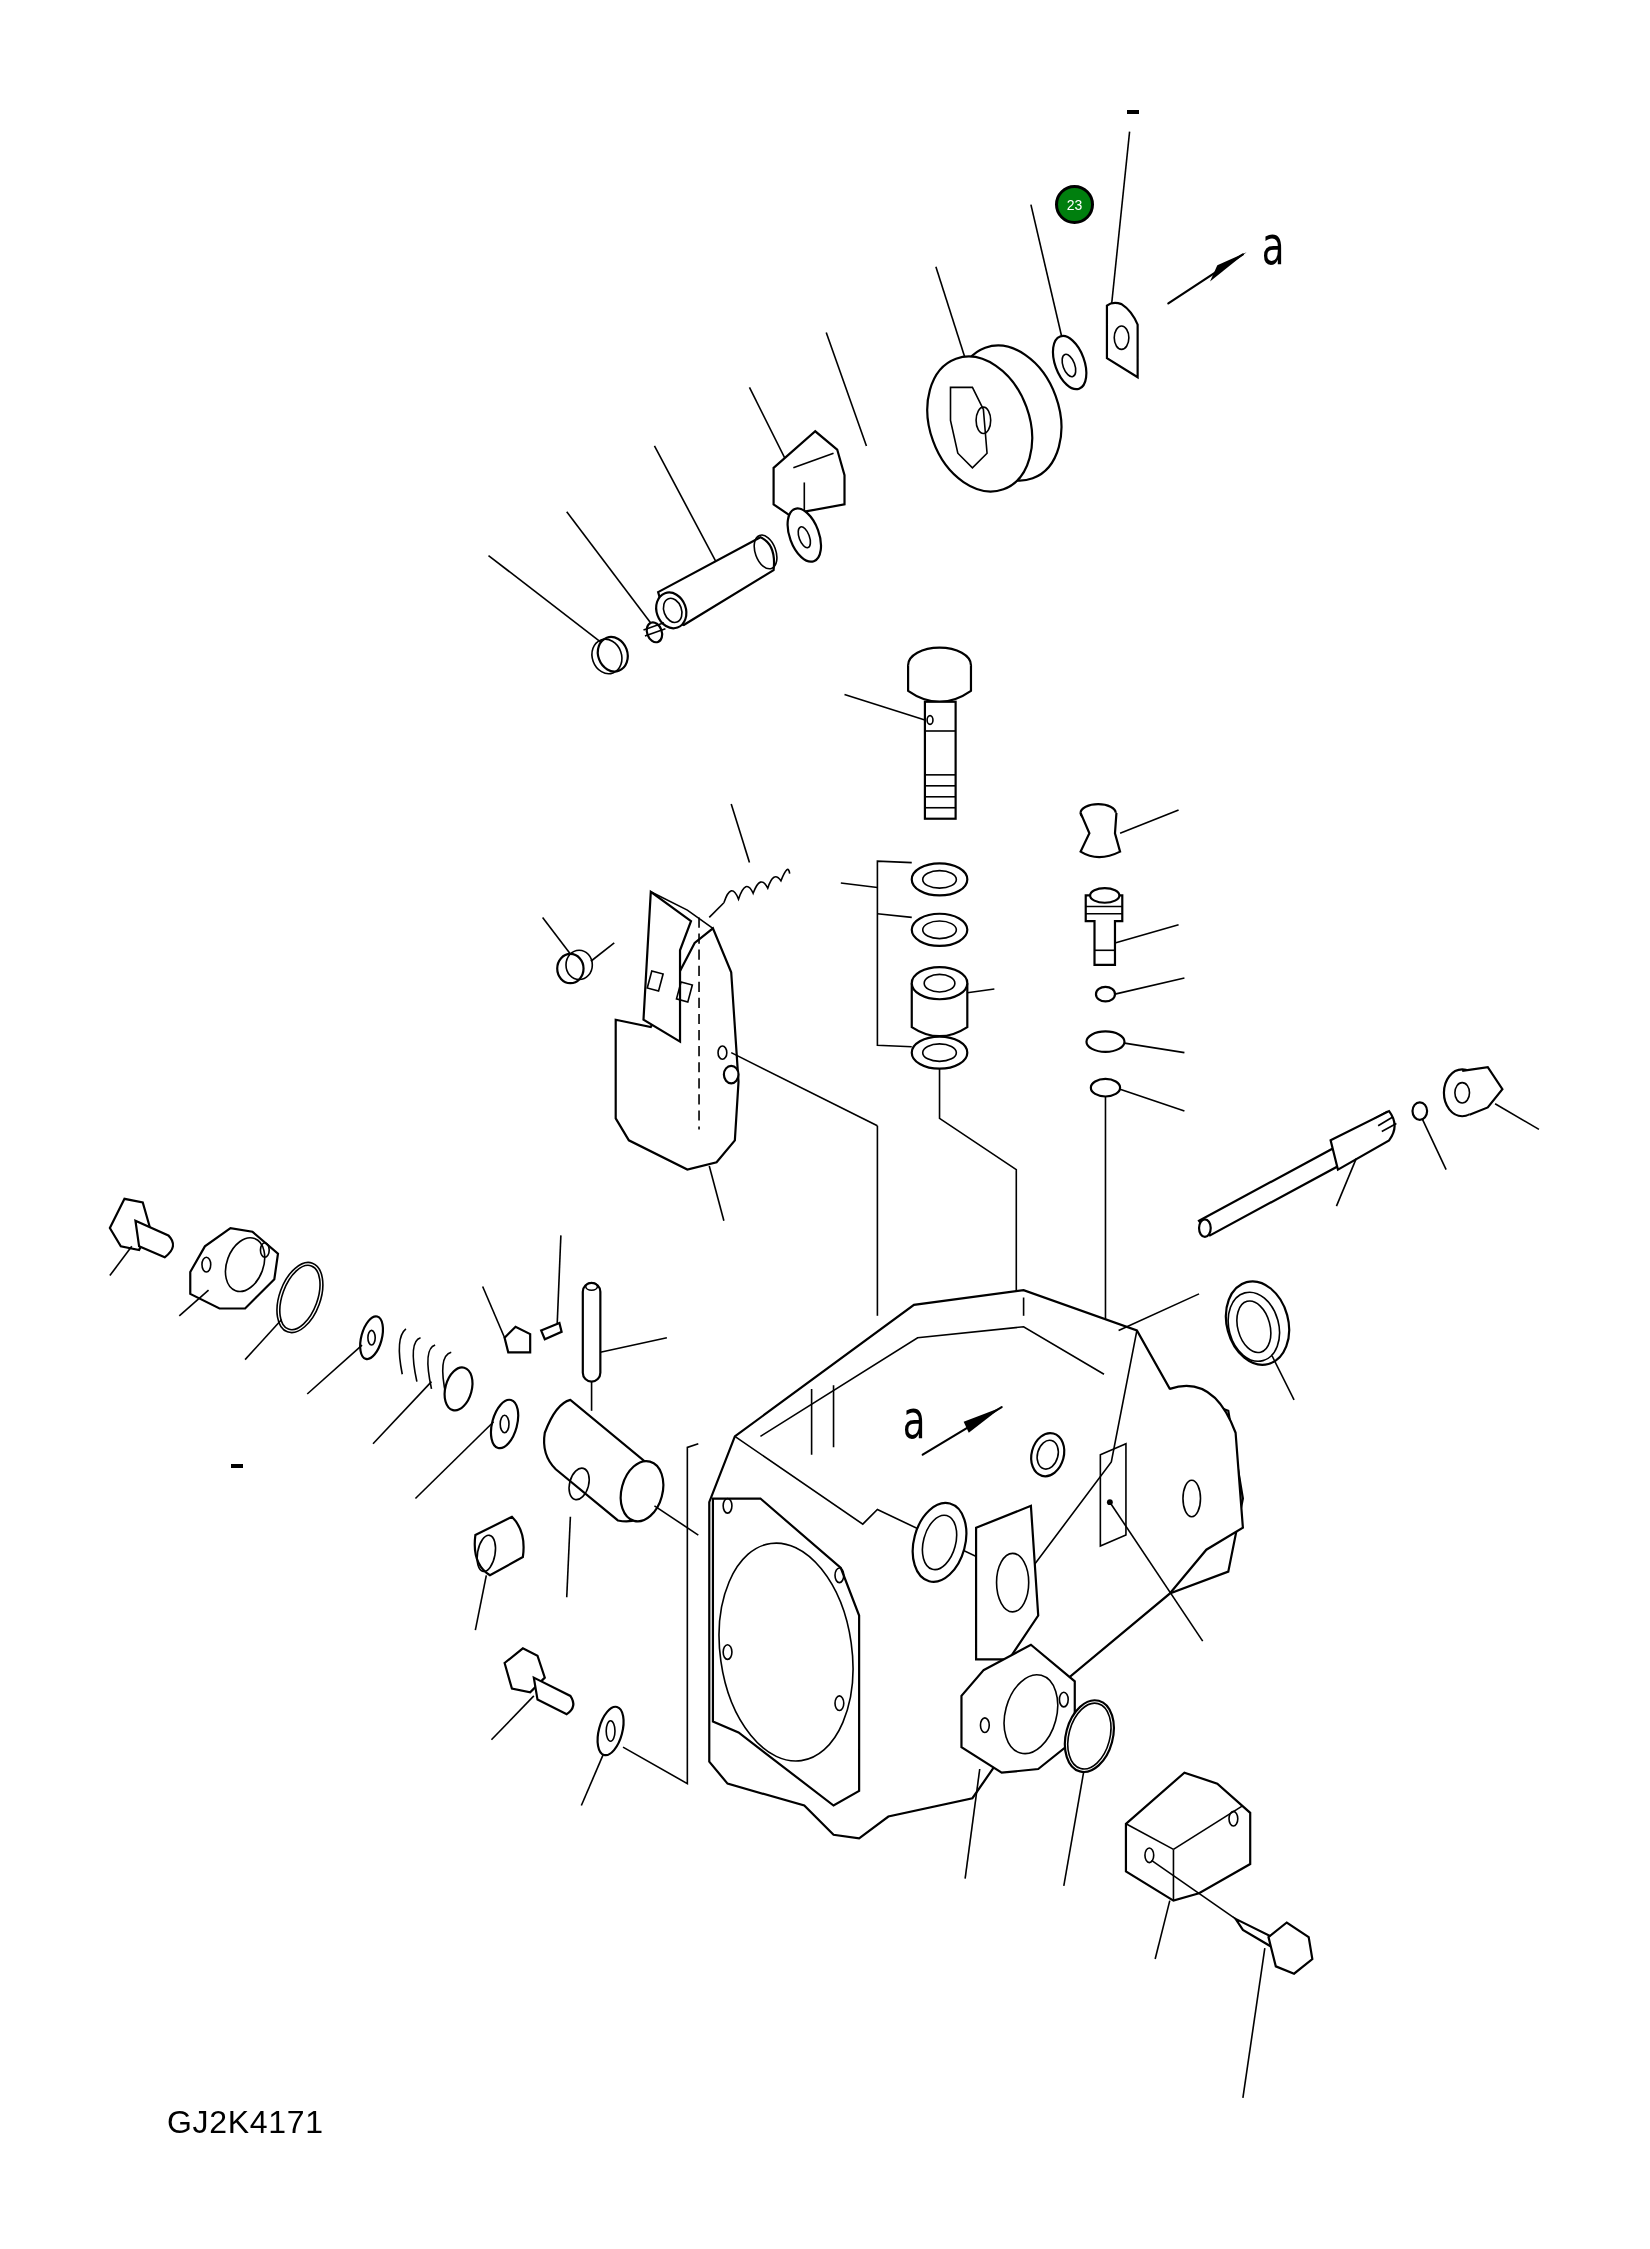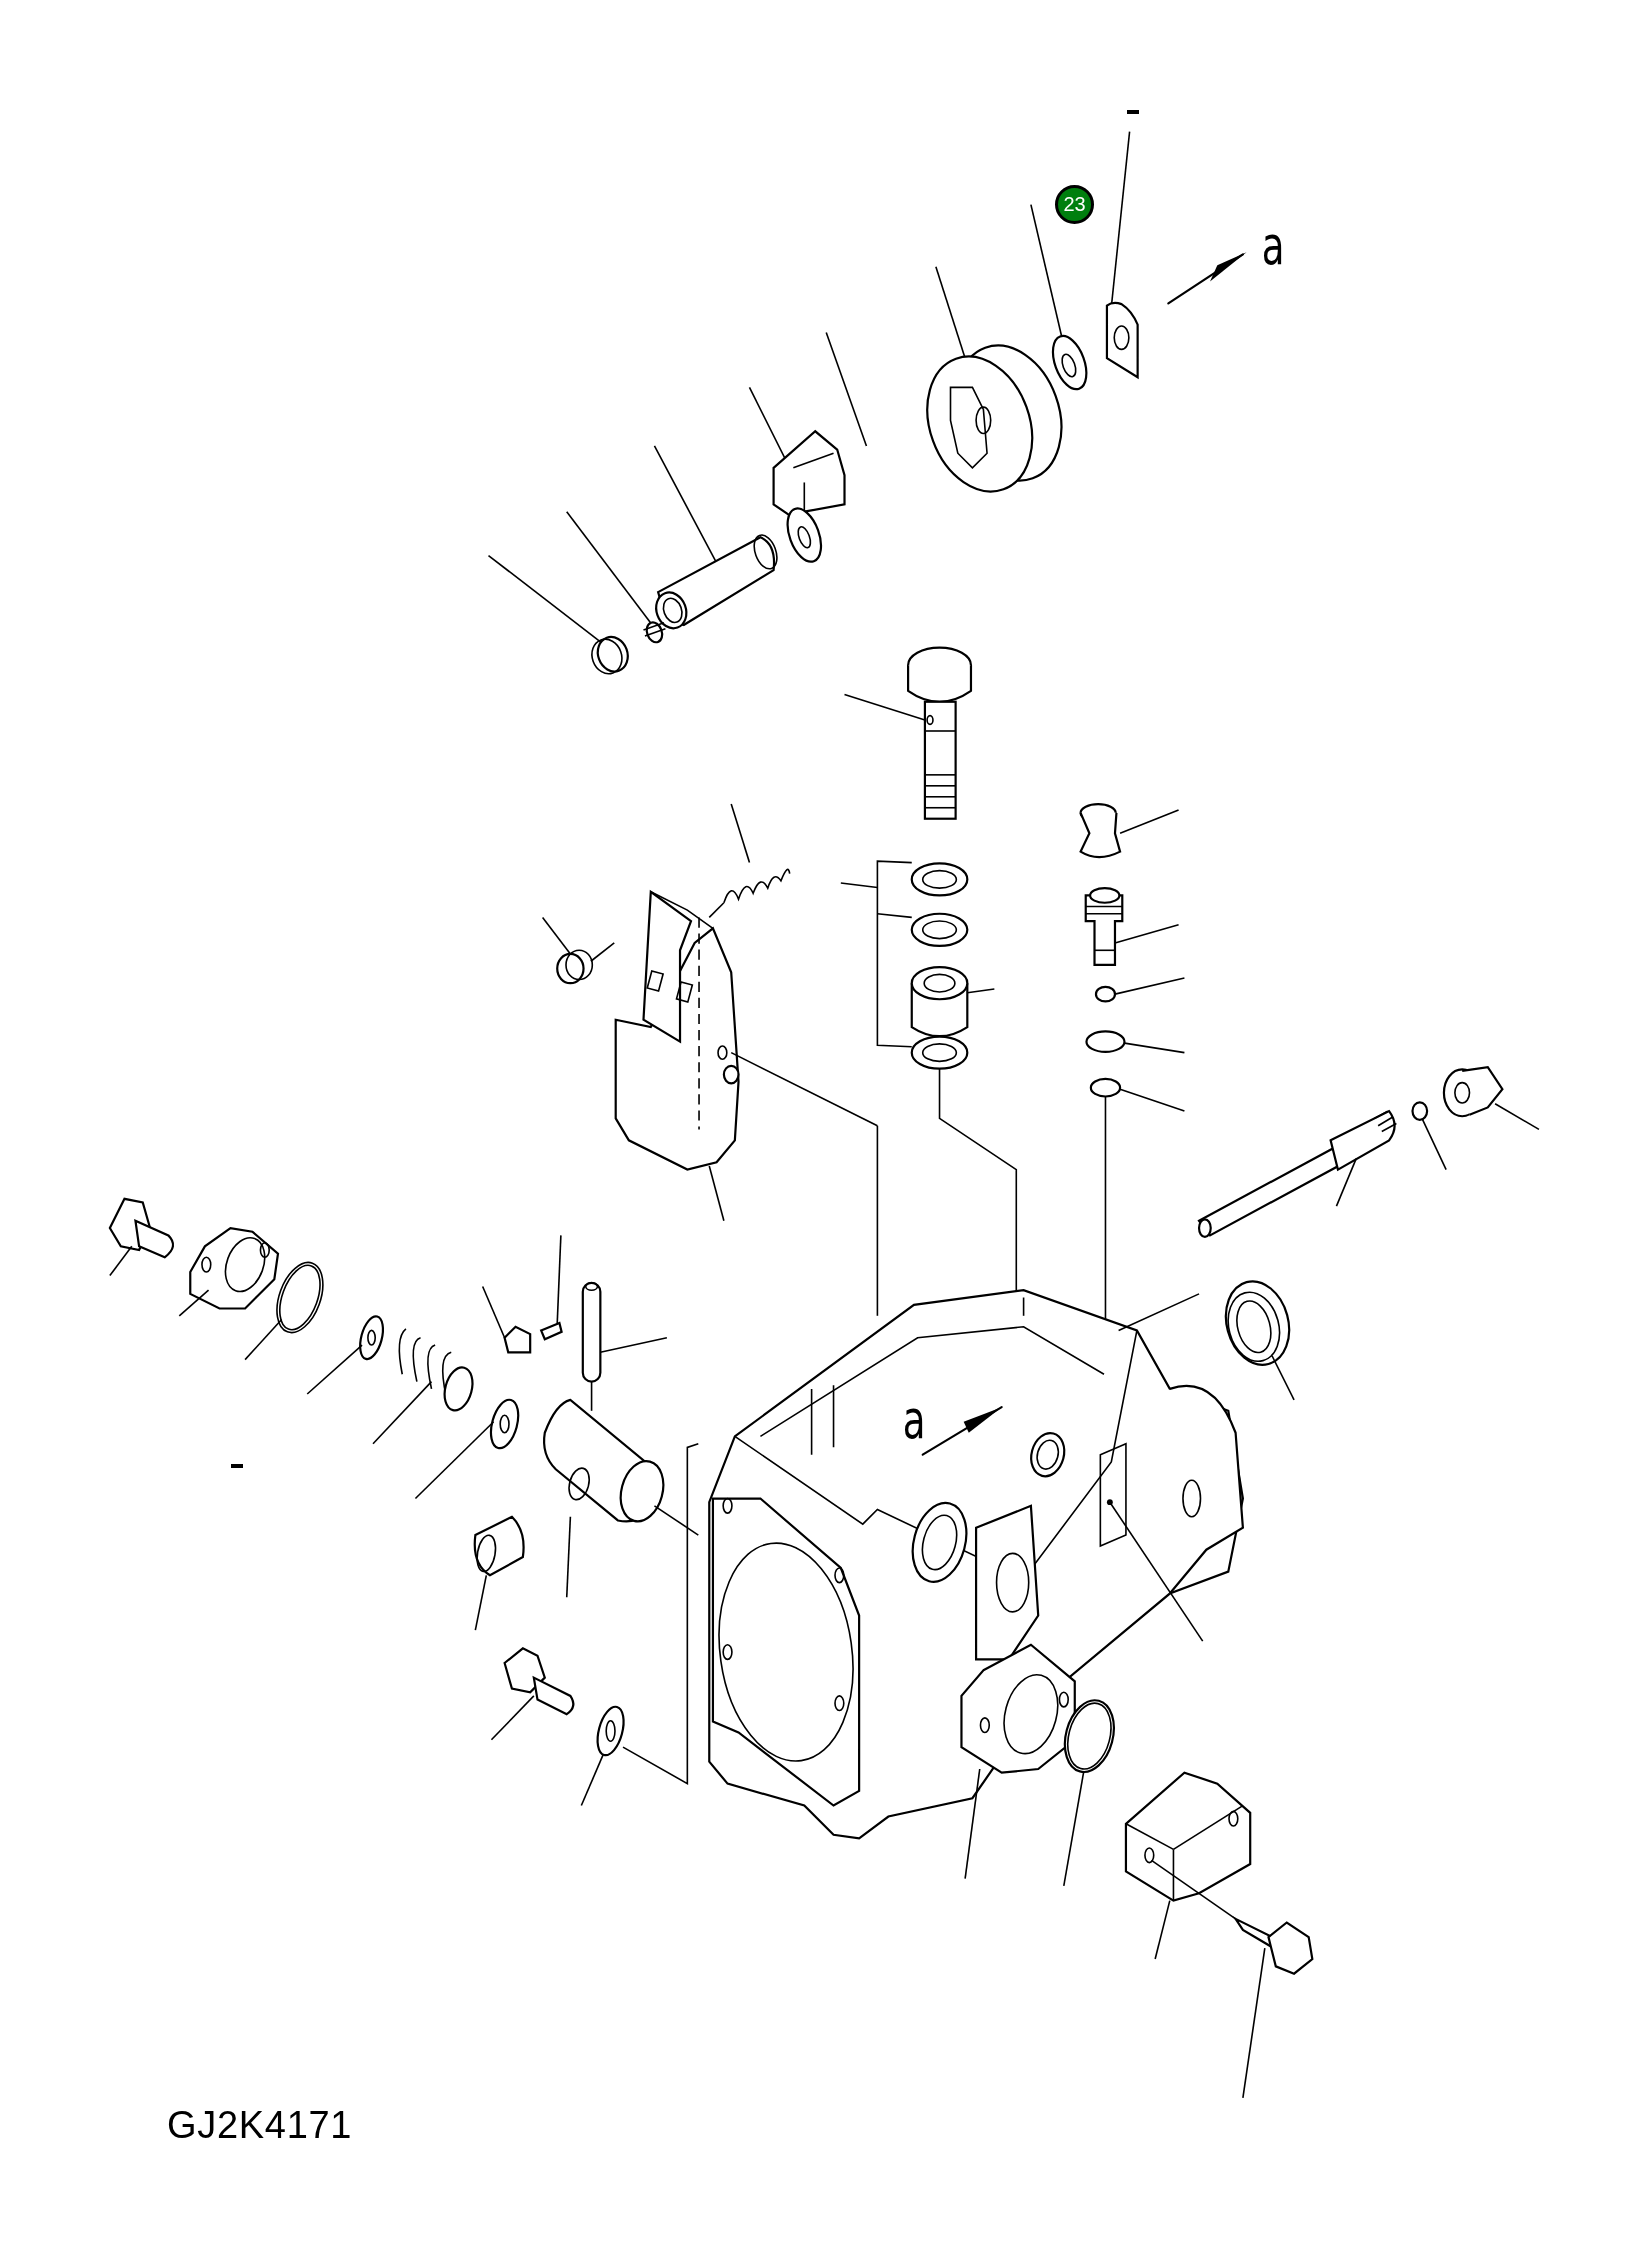--- a/index.html
+++ b/index.html
@@ -1,24 +1,24 @@
 <!DOCTYPE html>
 <html style="font-size:11.7px"><head>
 <meta charset="utf-8">
 <style>
   html, body { margin:0; padding:0; background:#ffffff; }
   body { width:1651px; height:2250px; position:relative; overflow:hidden; font-family:"Liberation Sans", sans-serif; }
   #diagram { position:absolute; left:0; top:0; width:1651px; height:2250px; }
   .ln { stroke:#000; stroke-width:3; fill:none; stroke-linecap:round; stroke-linejoin:round; }
   .thin { stroke:#000; stroke-width:2.2; fill:none; }
   .wf { stroke:#000; stroke-width:3; fill:#fff; }
-  .callout { position:absolute; width:39px; height:39px; border-radius:50%; background:#007f0e; border:3.7px solid #000; box-sizing:border-box; color:#fff; font-size:20px; display:flex; align-items:center; justify-content:center; cursor:pointer; }
+  .callout { position:absolute; width:39px; height:39px; border-radius:50%; background:#007f0e; border:3.7px solid #000; box-sizing:border-box; color:#fff; font-size:14px; display:flex; align-items:center; justify-content:center; cursor:pointer; }
   .dash-label { position:absolute; width:11.7px; height:3.7px; background:#000; }
   .a-label { position:absolute; font-family:"DejaVu Sans", sans-serif; font-size:53px; font-weight:normal; color:#000; line-height:1; transform:scaleX(0.7); }
-  .code { position:absolute; font-size:38px; color:#000; letter-spacing:0.7px; }
+  .code { position:absolute; font-size:32px; color:#000; letter-spacing:0.7px; }
 </style>
 </head>
 <body>
 
 <svg id="diagram" viewBox="0 0 2258 3078" xmlns="http://www.w3.org/2000/svg">
 
   <g>
 
     <line class="thin" x1="1545" y1="180" x2="1520" y2="420"></line>
     <line class="thin" x1="1410" y1="280" x2="1452" y2="460"></line>

